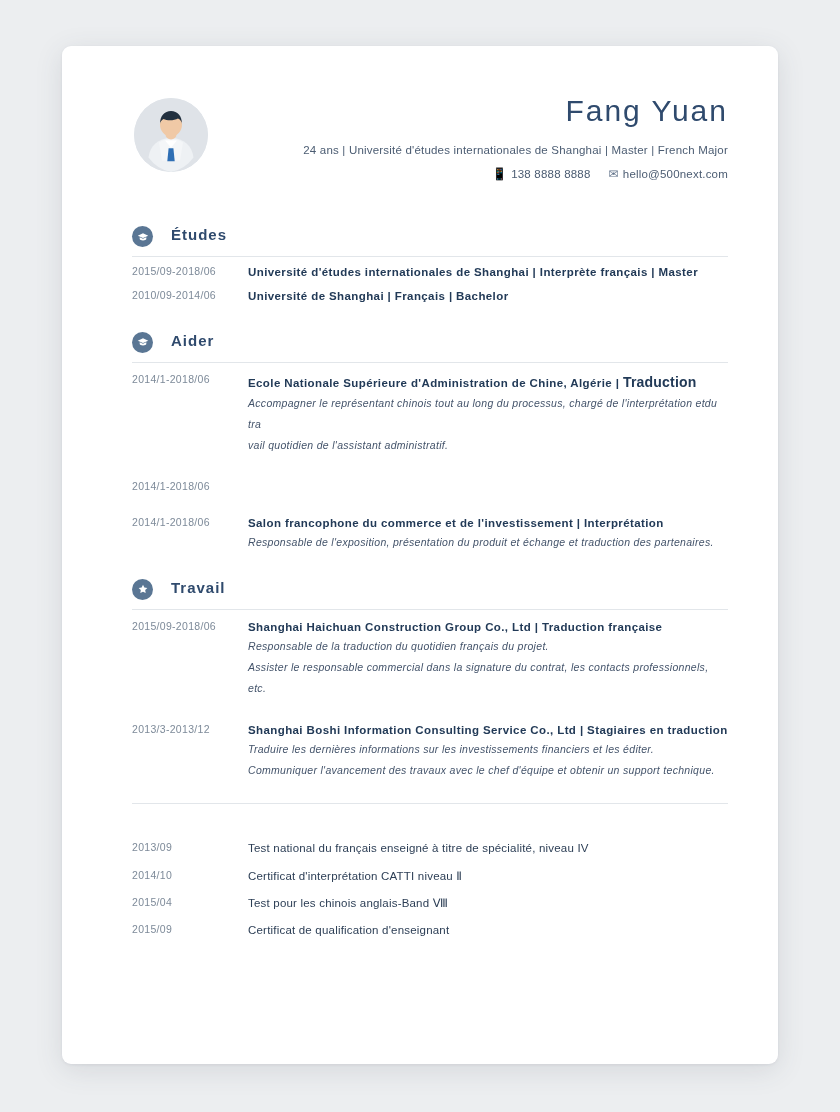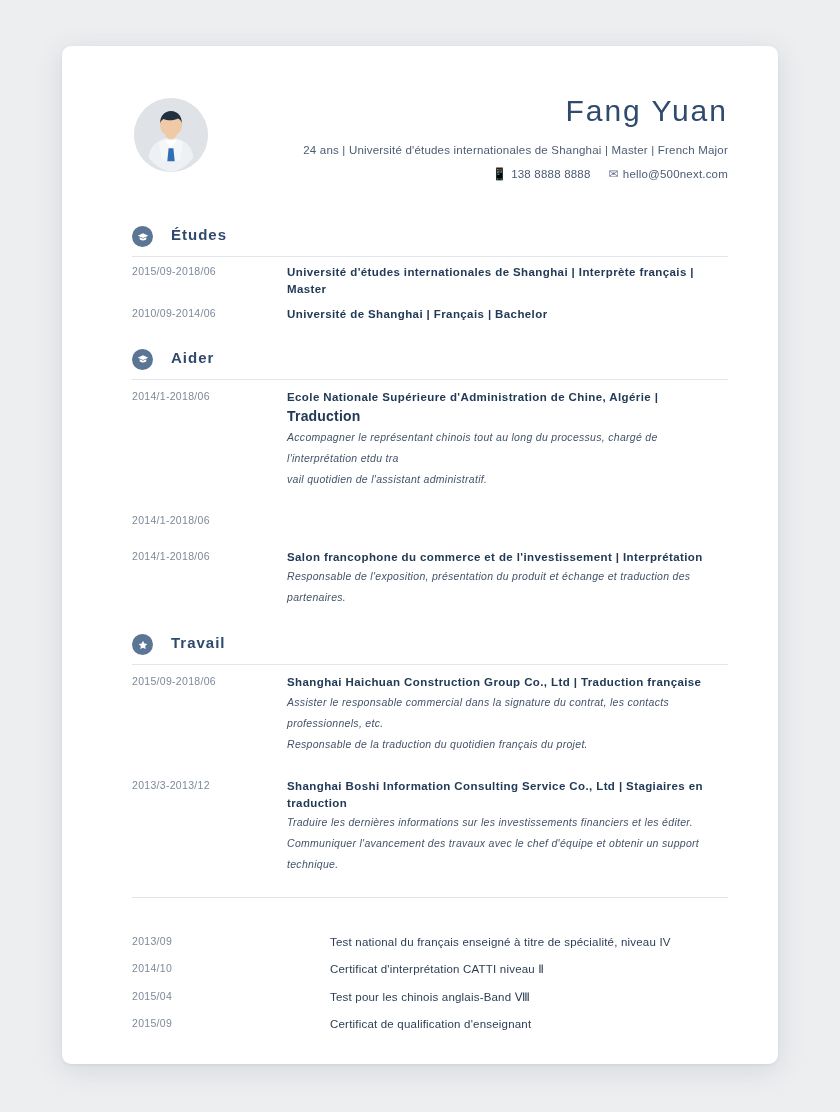--- a/index.html
+++ b/index.html
@@ -114,21 +114,20 @@
     font-size: 15px;
     color: #2f4a6d;
     font-weight: bold;
     letter-spacing: 1px;
   }
 
   
   .row {
     display: flex;
     padding-top: 9px;
-    gap: 39px;
   }
   .row .date {
     width: 116px;
     flex: 0 0 116px;
     font-size: 10.5px;
     color: #7d8a99;
     letter-spacing: 0.3px;
     padding-top: 1px;
   }
   .row .body {
@@ -151,21 +150,20 @@
     color: #43536a;
     letter-spacing: 0.3px;
     line-height: 2.0;
     font-style: italic;
   }
   .r-plain {
     font-size: 11.5px;
     color: #2c3e55;
     letter-spacing: 0.2px;
     line-height: 1.5;
-    margin-left: 43px;
   }
   .group { margin-bottom: 14px; }
   .group:last-child { margin-bottom: 0; }
   .tight .row { padding-top: 7px; }
 
   .divider {
     margin-top: 22px;
     border-bottom: 1px solid #e2e6ea;
   }
   .sec-gap { margin-top: 26px; }
@@ -287,22 +285,22 @@
         <span class="sec-title">Travail</span>
       </div>
 
       <div>
 
         <div class="group">
           <div class="row">
             <div class="date">2015/09-2018/06</div>
             <div class="body">
               <div class="r-title">Shanghai Haichuan Construction Group Co., Ltd | Traduction française</div>
+              <div class="r-desc">Responsable  de  la  traduction  du  quotidien  français  du  projet.</div>
               <div class="r-desc">Assister  le  responsable  commercial  dans  la  signature  du  contrat,  les  contacts  professionnels,  etc.</div>
-              <div class="r-desc">Responsable  de  la  traduction  du  quotidien  français  du  projet.</div>
             </div>
           </div>
         </div>
 
         <div class="group">
           <div class="row">
             <div class="date">2013/3-2013/12</div>
             <div class="body">
               <div class="r-title">Shanghai Boshi Information Consulting Service Co., Ltd | Stagiaires en traduction</div>
               <div class="r-desc">Traduire  les  dernières  informations  sur  les  investissements  financiers  et  les  éditer.</div>

